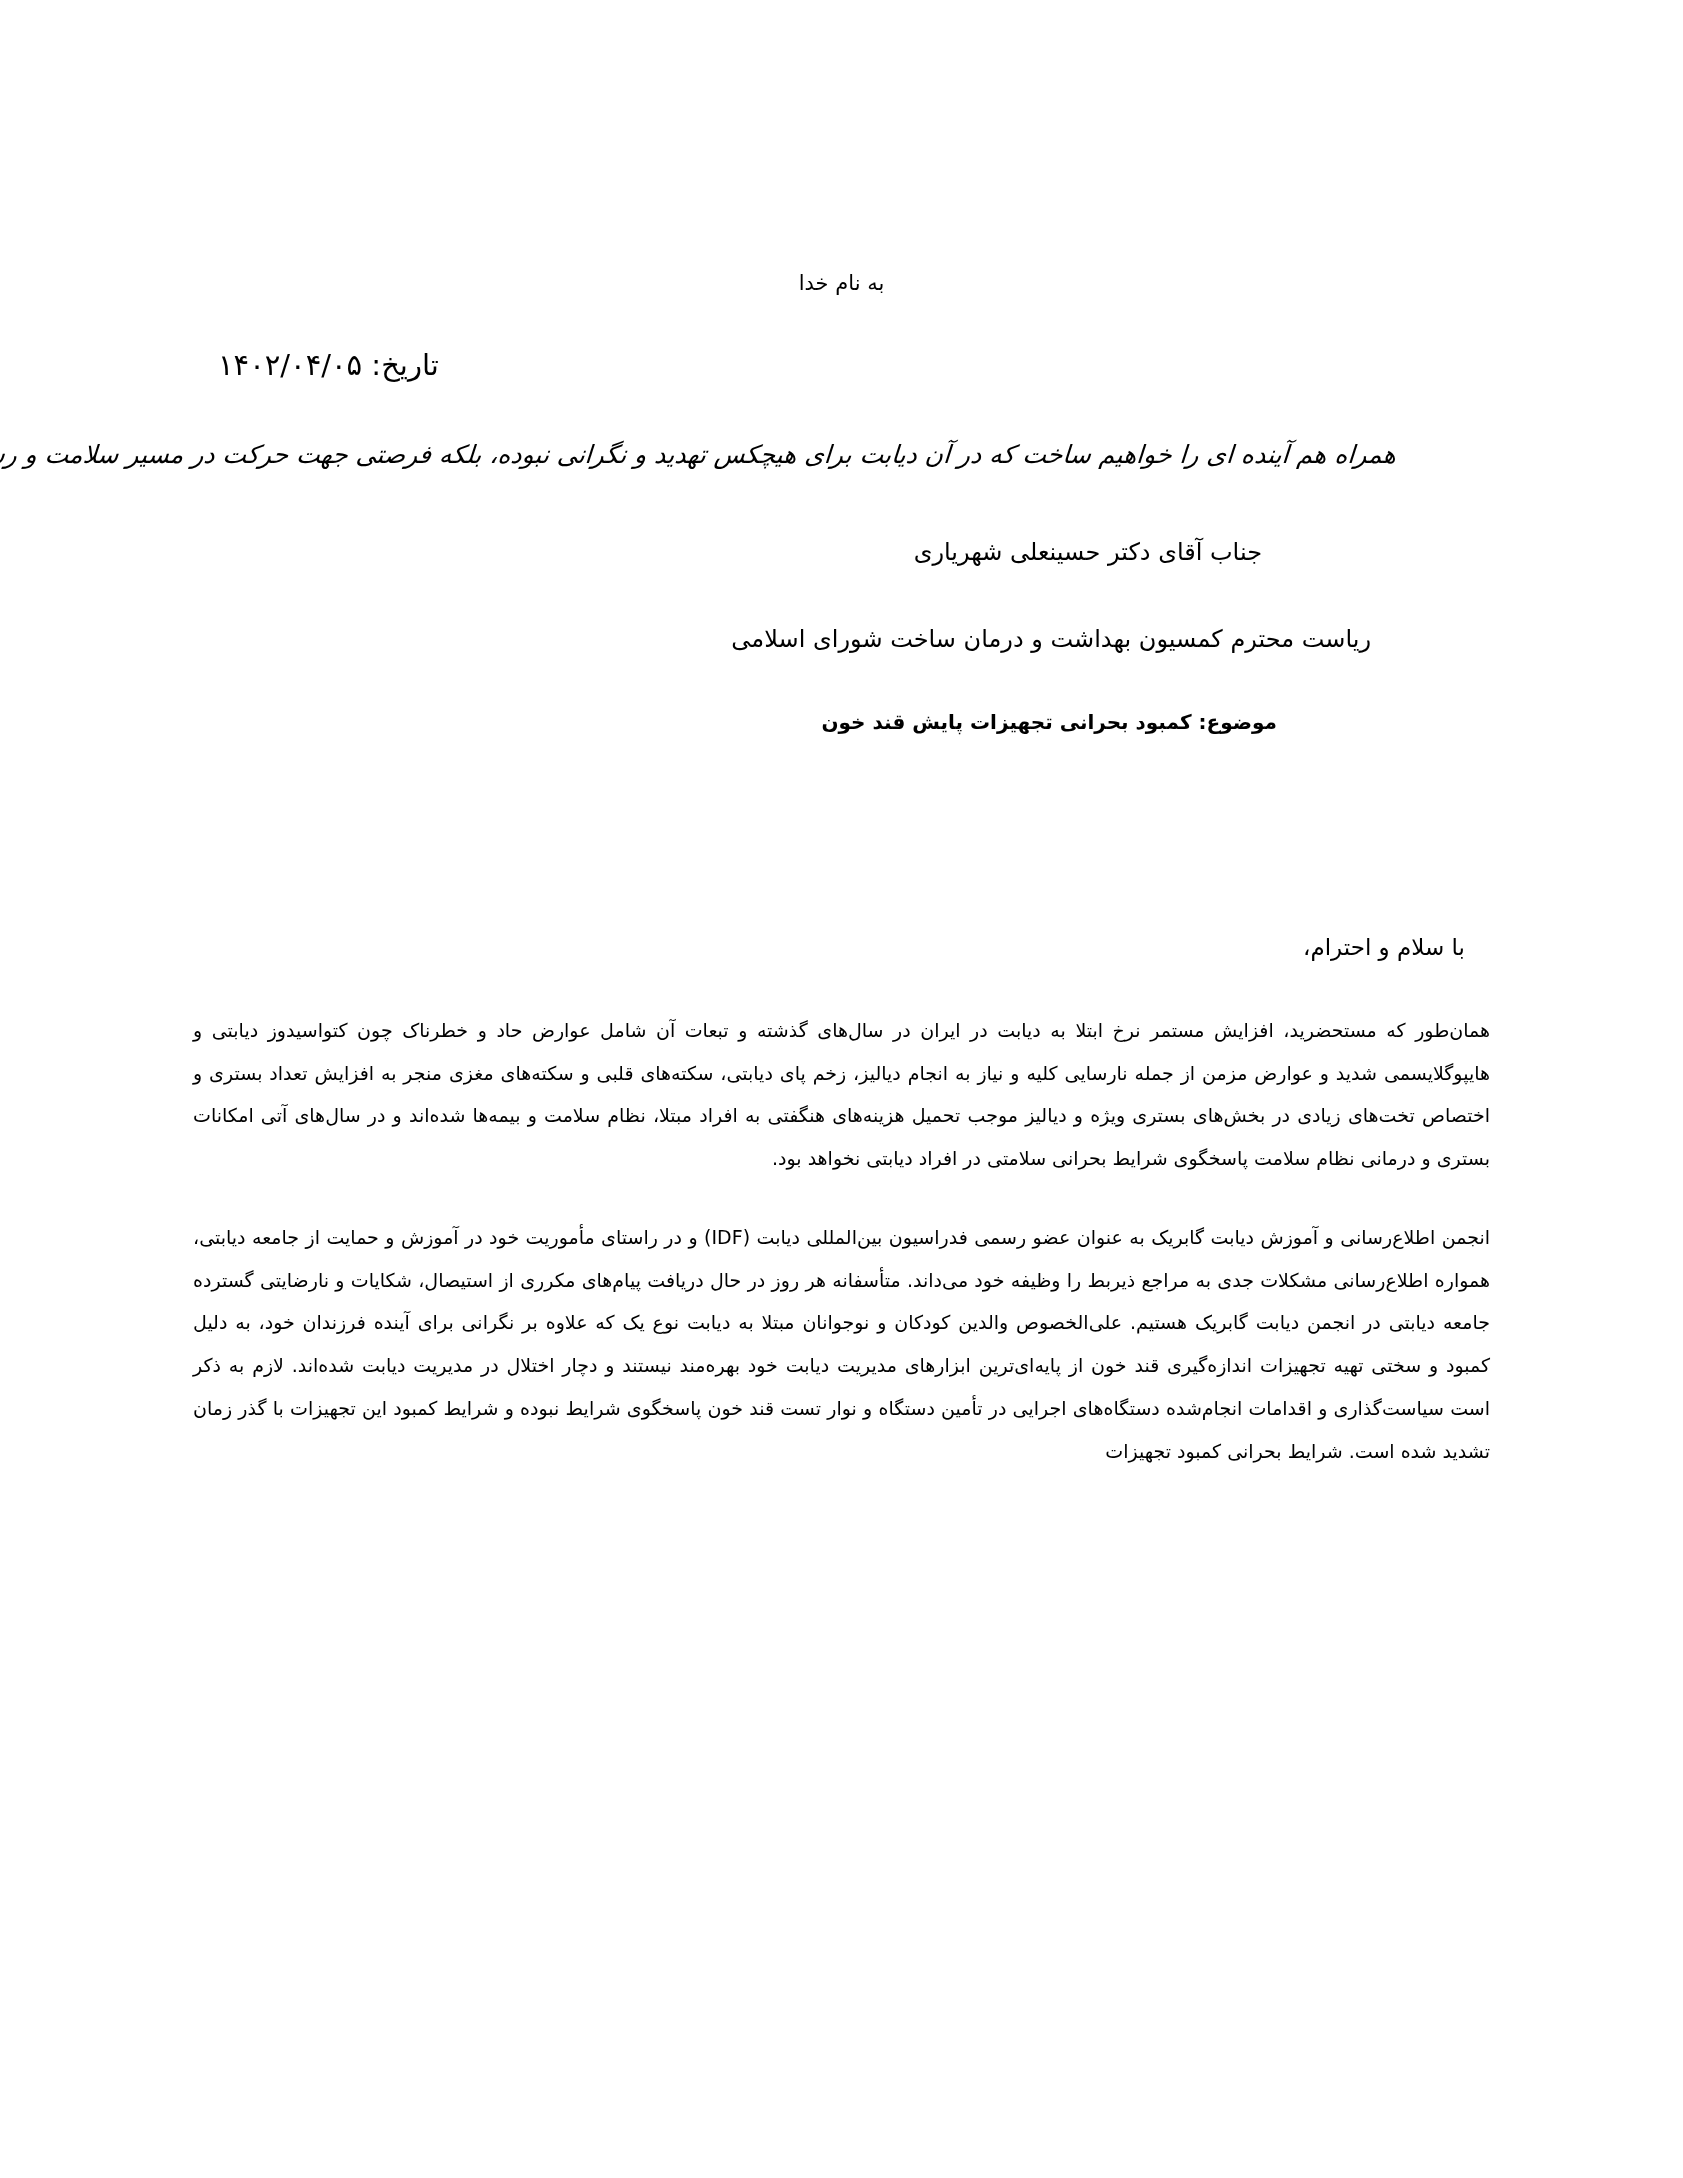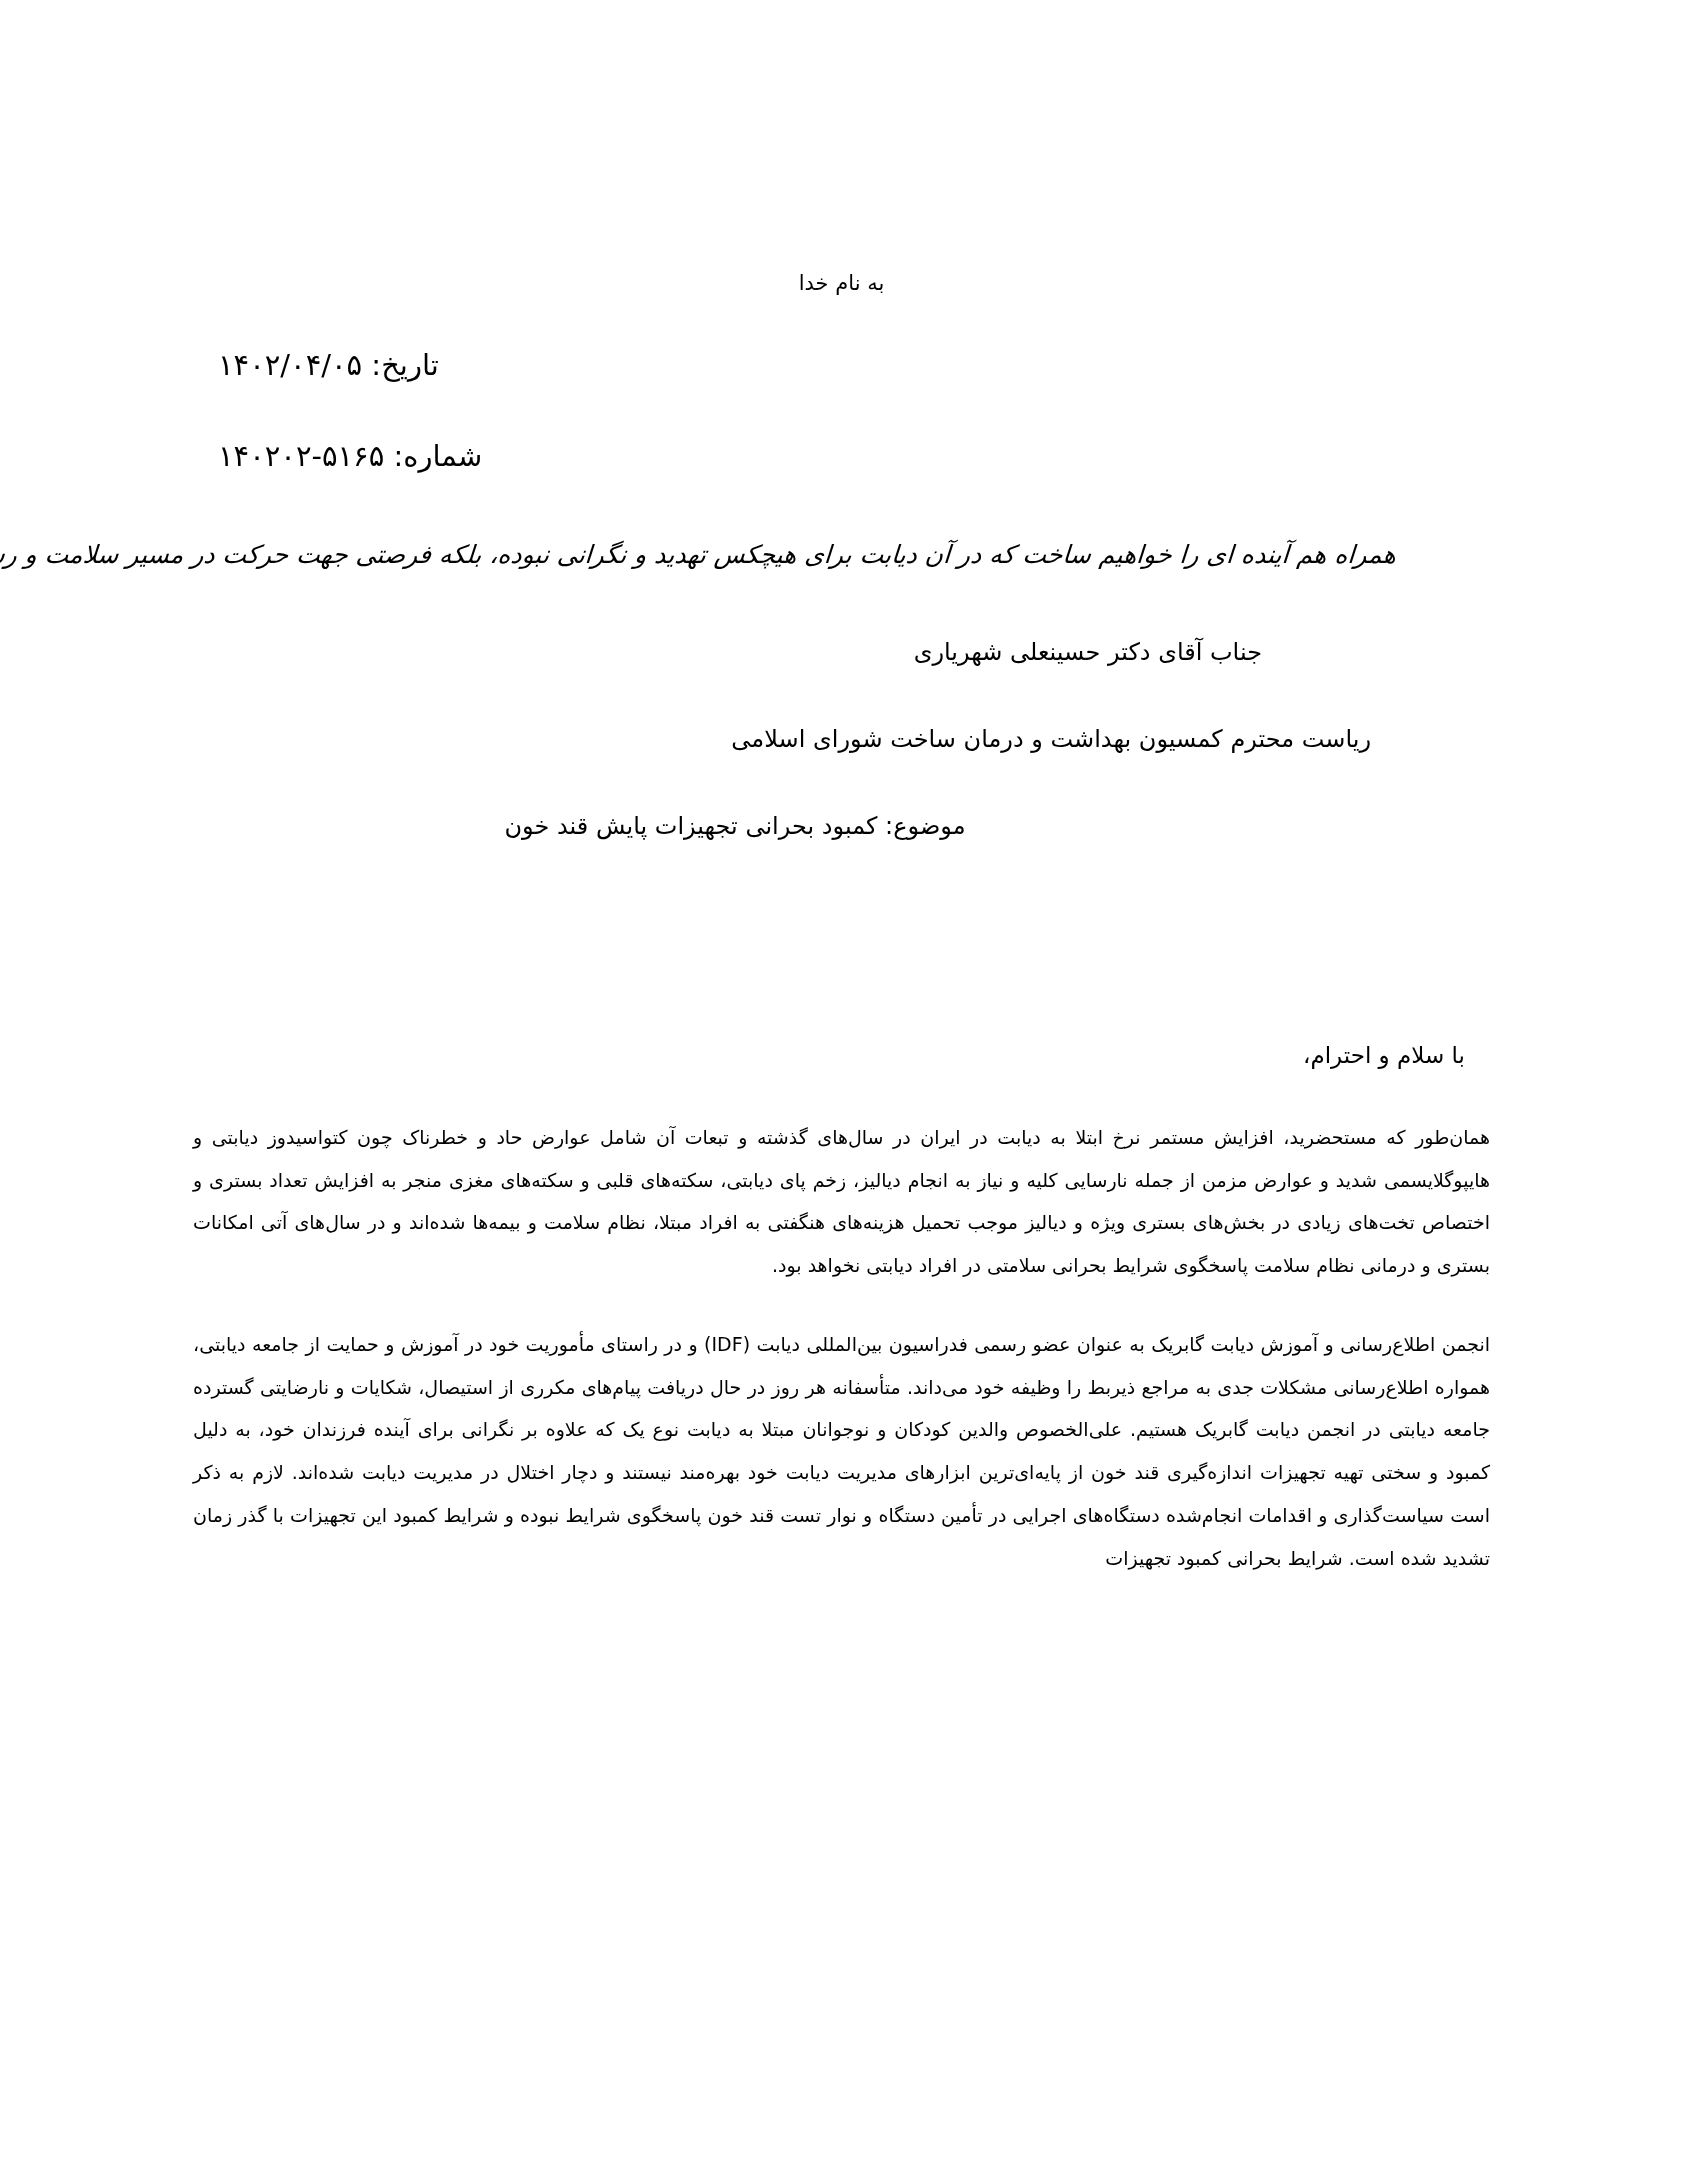--- a/index.html
+++ b/index.html
@@ -68,25 +68,25 @@
     line-height: 1.7;
     margin: 0 0 46px 0;
     text-align: right;
     padding-right: 228px;
   }
   .addressee.role {
     margin-bottom: 46px;
     padding-right: 119px;
   }
   .subject {
-    font-size: 24px;
-    font-weight: normal;
+    font-size: 20px;
+    font-weight: bold;
     line-height: 1.7;
     margin: 0 0 0 0;
-    text-align: center;
+    text-align: right;
     padding-right: 213px;
   }
   .greeting {
     font-size: 23px;
     line-height: 1.8;
     margin: 188px 0 40px 0;
     text-align: right;
     padding-right: 25px;
   }
   p.body-par {
@@ -104,21 +104,20 @@
 </head>
 <body>
 
 <div class="page">
   <div class="content">
 
     <div class="basmala">به نام خدا</div>
 
     <div class="meta-line">تاریخ: ۱۴۰۲/۰۴/۰۵</div>
 
-    <div class="meta-line second">شماره: ۵۱۶۵-۱۴۰۲۰۲</div>
 
     <div class="handwriting">همراه هم آینده ای را خواهیم ساخت که در آن دیابت برای هیچکس تهدید و نگرانی نبوده، بلکه فرصتی جهت حرکت در مسیر سلامت و رشد انسان باشد</div>
 
     <div class="addressee-block">
       <div class="addressee">جناب آقای دکتر حسینعلی شهریاری</div>
       <div class="addressee role">ریاست محترم کمسیون بهداشت و درمان ساخت شورای اسلامی</div>
       <div class="subject">موضوع: کمبود بحرانی تجهیزات پایش قند خون</div>
     </div>
 
     <div class="greeting">با سلام و احترام،</div>

